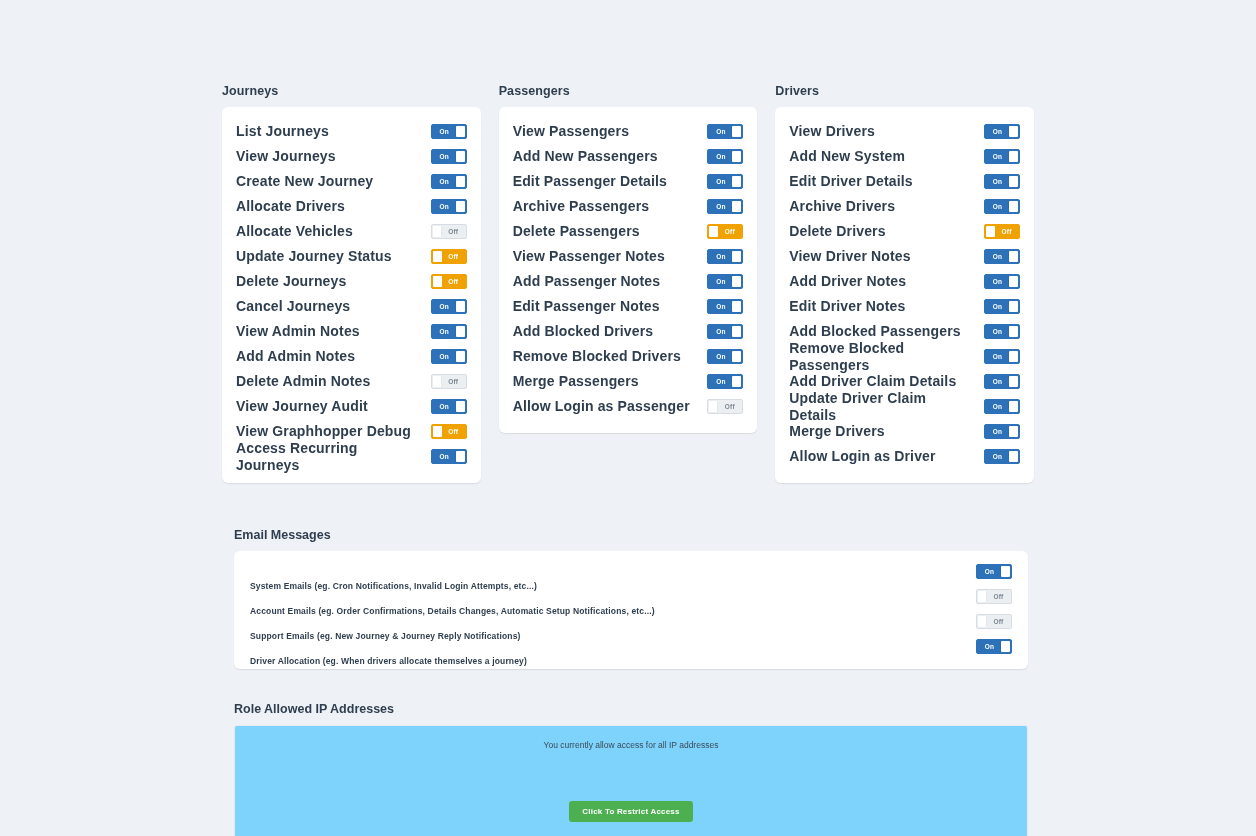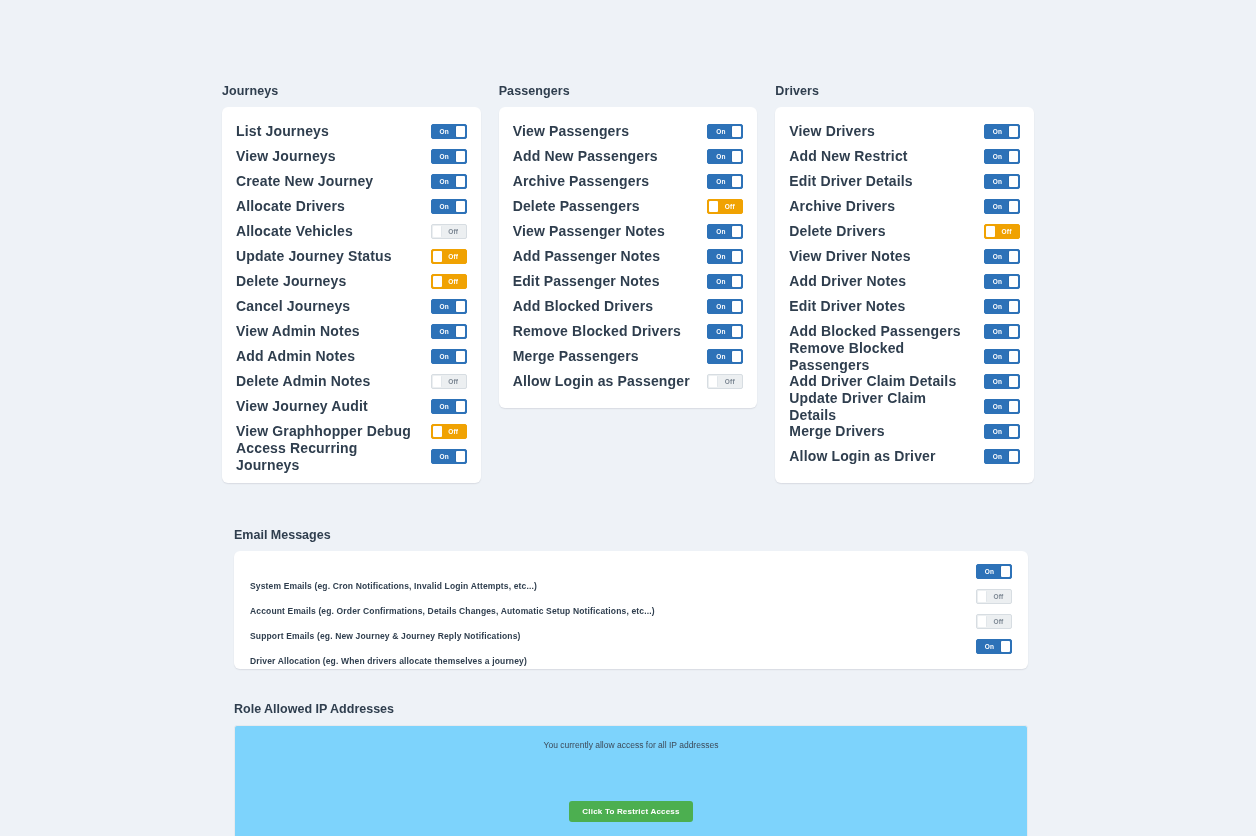--- a/index.html
+++ b/index.html
@@ -298,20 +298,27 @@
             </div>
           </div>
           <div class="perm-row">
             <span class="perm-label">Add New Passengers</span>
             <div class="toggle on">
               <span class="txt">On</span>
               <span class="knob"></span>
             </div>
           </div>
           <div class="perm-row">
+            <span class="perm-label">Edit Passenger Details</span>
+            <div class="toggle on">
+              <span class="txt">On</span>
+              <span class="knob"></span>
+            </div>
+          </div>
+          <div class="perm-row">
             <span class="perm-label">Archive Passengers</span>
             <div class="toggle on">
               <span class="txt">On</span>
               <span class="knob"></span>
             </div>
           </div>
           <div class="perm-row">
             <span class="perm-label">Delete Passengers</span>
             <div class="toggle off-orange">
               <span class="txt">Off</span>
@@ -374,21 +381,21 @@
       <h3 class="col-title">Drivers</h3>
       <div class="card" id="col2">
           <div class="perm-row">
             <span class="perm-label">View Drivers</span>
             <div class="toggle on">
               <span class="txt">On</span>
               <span class="knob"></span>
             </div>
           </div>
           <div class="perm-row">
-            <span class="perm-label">Add New Restrict</span>
+            <span class="perm-label">Add New System</span>
             <div class="toggle on">
               <span class="txt">On</span>
               <span class="knob"></span>
             </div>
           </div>
           <div class="perm-row">
             <span class="perm-label">Edit Driver Details</span>
             <div class="toggle on">
               <span class="txt">On</span>
               <span class="knob"></span>

